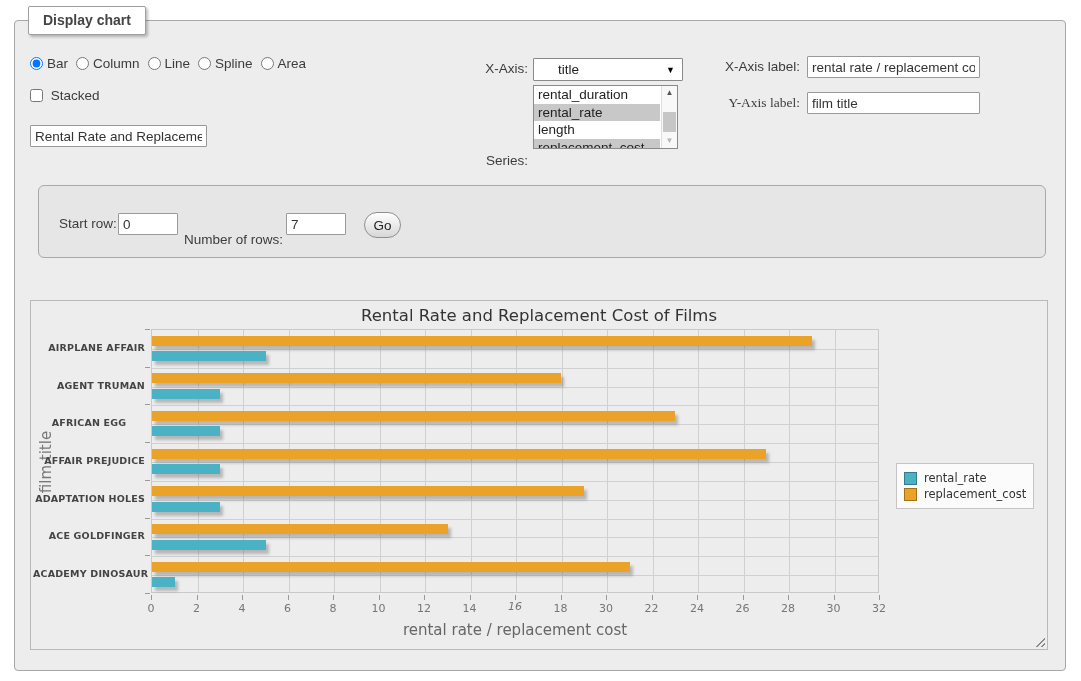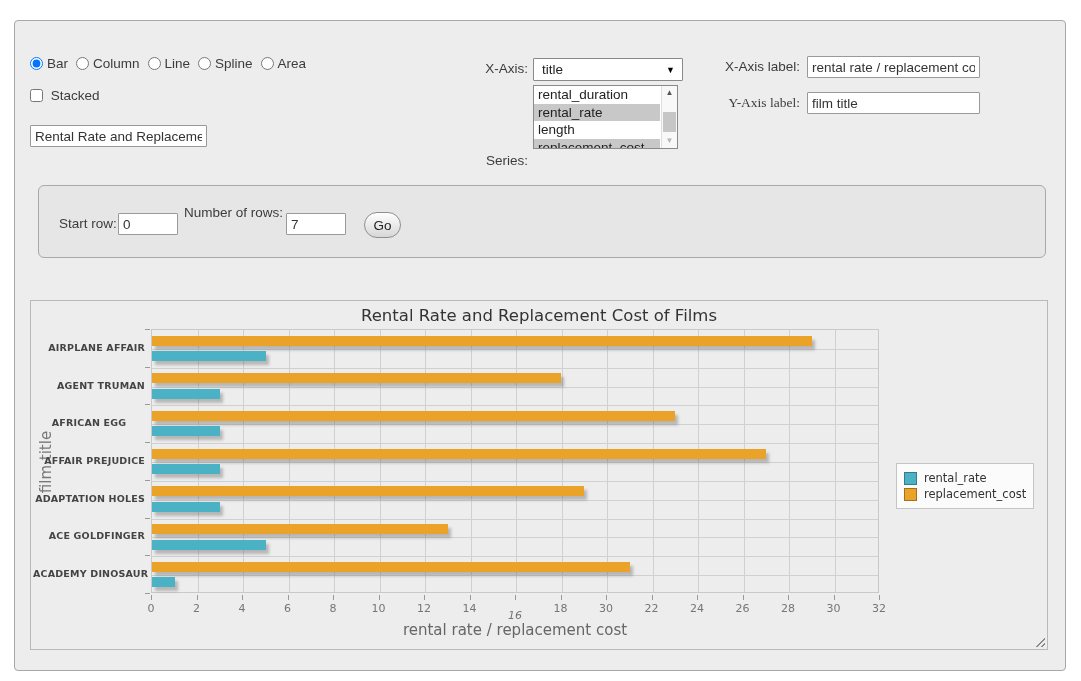--- a/index.html
+++ b/index.html
@@ -9,21 +9,21 @@
   .abs { position:absolute; }
   .lbl { font-size:13.5px; color:#3c3c3c; line-height:22px; white-space:nowrap; }
   .r { text-align:right; }
   input.txt { position:absolute; height:22px; border:1px solid #999; background:#fff; font:13.5px "Liberation Sans",sans-serif; color:#333; padding:0 4px; border-radius:1px; }
   
   .radio-row { position:absolute; left:15px; top:33px; font-size:13.5px; line-height:20px; }
   .radio-row label { margin-right:8px; }
   .radio-row input, .chk input { vertical-align:-2px; margin-right:4px; }
   .chk { position:absolute; left:15px; top:66px; font-size:13.5px; line-height:18px; }
   
-  .select { position:absolute; left:518px; top:37px; width:150px; height:23px; background:#fff; border:1px solid #8a8a8a; border-radius:1px; font-size:13.5px; color:#222; line-height:21px; padding-left:8px; cursor:default; }
+  .select { position:absolute; left:518px; top:37px; width:150px; height:23px; background:#fff; border:1px solid #8a8a8a; border-radius:1px; font-size:13.5px; color:#222; line-height:21px; padding-left:24px; cursor:default; }
   .select .arrow { position:absolute; right:7px; top:1px; font-size:9px; color:#000; }
   
   .listbox { position:absolute; left:518px; top:64px; width:145px; height:64px; background:#fff; border:1px solid #8a8a8a; }
   .listbox .options { position:absolute; left:0; top:0; right:17px; bottom:0; overflow:hidden; }
   .option { height:17.5px; line-height:17.5px; padding-left:4px; font-size:13.5px; color:#222; white-space:nowrap; }
   .option.selected { background:#c8c8c8; }
   .scrollbar { position:absolute; right:0; top:0; bottom:0; width:16px; background:#f8f8f8; border-left:1px solid #ddd; }
   .sb-btn { position:absolute; left:0; right:0; height:14px; text-align:center; font-size:8px; line-height:14px; color:#555; }
   .sb-btn.down { bottom:0; color:#b5b5b5; }
   .sb-thumb { position:absolute; left:1px; right:1px; top:26px; height:20px; background:#c6c6c6; }
@@ -46,20 +46,21 @@
   .legend { position:absolute; left:865px; top:162px; background:#fbfbfb; border:1px solid #c5c5c5; padding:5px 7px; }
   .legend-row { display:flex; align-items:center; margin:2px 0; }
   .legend-swatch { width:13px; height:13px; margin-right:7px; border:1px solid rgba(0,0,0,0.3); }
   .legend-label { font-family:"DejaVu Sans",sans-serif; font-size:11.5px; color:#333; white-space:nowrap; }
   .resize-handle { position:absolute; right:2px; bottom:2px; width:12px; height:12px; background:repeating-linear-gradient(135deg,#8a8a8a 0 1px,transparent 1px 3.5px); clip-path:polygon(100% 0,100% 100%,0 100%); cursor:se-resize; }
 </style>
 </head>
 <body>
 
 <div class="fieldset">
+  <div class="legend-box">Display chart</div>
 
   <div class="radio-row" id="chart-type-radios"><label><input type="radio" name="ctype" checked="" style=""><span>Bar</span></label><label><input type="radio" name="ctype" style=""><span>Column</span></label><label><input type="radio" name="ctype" style=""><span>Line</span></label><label><input type="radio" name="ctype" style=""><span>Spline</span></label><label><input type="radio" name="ctype" style=""><span>Area</span></label></div>
 
   <label class="chk">
     <input type="checkbox" style="">
     <span>Stacked</span>
   </label>
 
   <input class="txt" style="left: 15px; top: 104px; width: 177px;" value="Rental Rate and Replacement Cost of Films">
 
@@ -85,21 +86,21 @@
   </div>
 
   <div class="abs lbl r" style="left:695px; top:35px; width:90px;">X-Axis label:</div>
   <input class="txt" style="left: 792px; top: 35px; width: 173px;" value="rental rate / replacement cost">
   <div class="abs lbl r" style="left:695px; top:71px; width:90px;font-family:Liberation Serif, serif;">Y-Axis label:</div>
   <input class="txt" style="left: 792px; top: 71px; width: 173px;" value="film title">
 
   <div class="rows-panel">
     <div class="abs lbl" style="left:20px; top:27px;">Start row:</div>
     <input class="txt" style="left: 79px; top: 27px; width: 60px;" value="0">
-    <div class="abs lbl" style="left:145px; top:16px;">Number of rows:</div>
+    <div class="abs lbl" style="left:145px; top:43px;">Number of rows:</div>
     <input class="txt" style="left: 247px; top: 27px; width: 60px;" value="7">
     <button class="go-btn">Go</button>
   </div>
 
   <div class="chart-panel" id="chart-canvas">
     <div class="chart-title">Rental Rate and Replacement Cost of Films</div>
     <div class="ytitle">film title</div>
     <div class="plot" id="plot">
         <div class="gridline-v" style="left: 45.5px;"></div>
         <div class="gridline-v" style="left: 91px;"></div>
@@ -173,21 +174,21 @@
       <div class="xlab" style="left: 241.5px; top: 301px;">6</div>
       <div class="tick-x" style="left: 302px; top: 294px;"></div>
       <div class="xlab" style="left: 287px; top: 301px;">8</div>
       <div class="tick-x" style="left: 347.5px; top: 294px;"></div>
       <div class="xlab" style="left: 332.5px; top: 301px;">10</div>
       <div class="tick-x" style="left: 393px; top: 294px;"></div>
       <div class="xlab" style="left: 378px; top: 301px;">12</div>
       <div class="tick-x" style="left: 438.5px; top: 294px;"></div>
       <div class="xlab" style="left: 423.5px; top: 301px;">14</div>
       <div class="tick-x" style="left: 484px; top: 294px;"></div>
-      <div class="xlab" style="left: 469px; top: 308px; font-style: italic;">16</div>
+      <div class="xlab" style="left: 469px; top: 299px; font-style: italic;">16</div>
       <div class="tick-x" style="left: 529.5px; top: 294px;"></div>
       <div class="xlab" style="left: 514.5px; top: 301px;">18</div>
       <div class="tick-x" style="left: 575px; top: 294px;"></div>
       <div class="xlab" style="left: 560px; top: 301px;">30</div>
       <div class="tick-x" style="left: 620.5px; top: 294px;"></div>
       <div class="xlab" style="left: 605.5px; top: 301px;">22</div>
       <div class="tick-x" style="left: 666px; top: 294px;"></div>
       <div class="xlab" style="left: 651px; top: 301px;">24</div>
       <div class="tick-x" style="left: 711.5px; top: 294px;"></div>
       <div class="xlab" style="left: 696.5px; top: 301px;">26</div>

